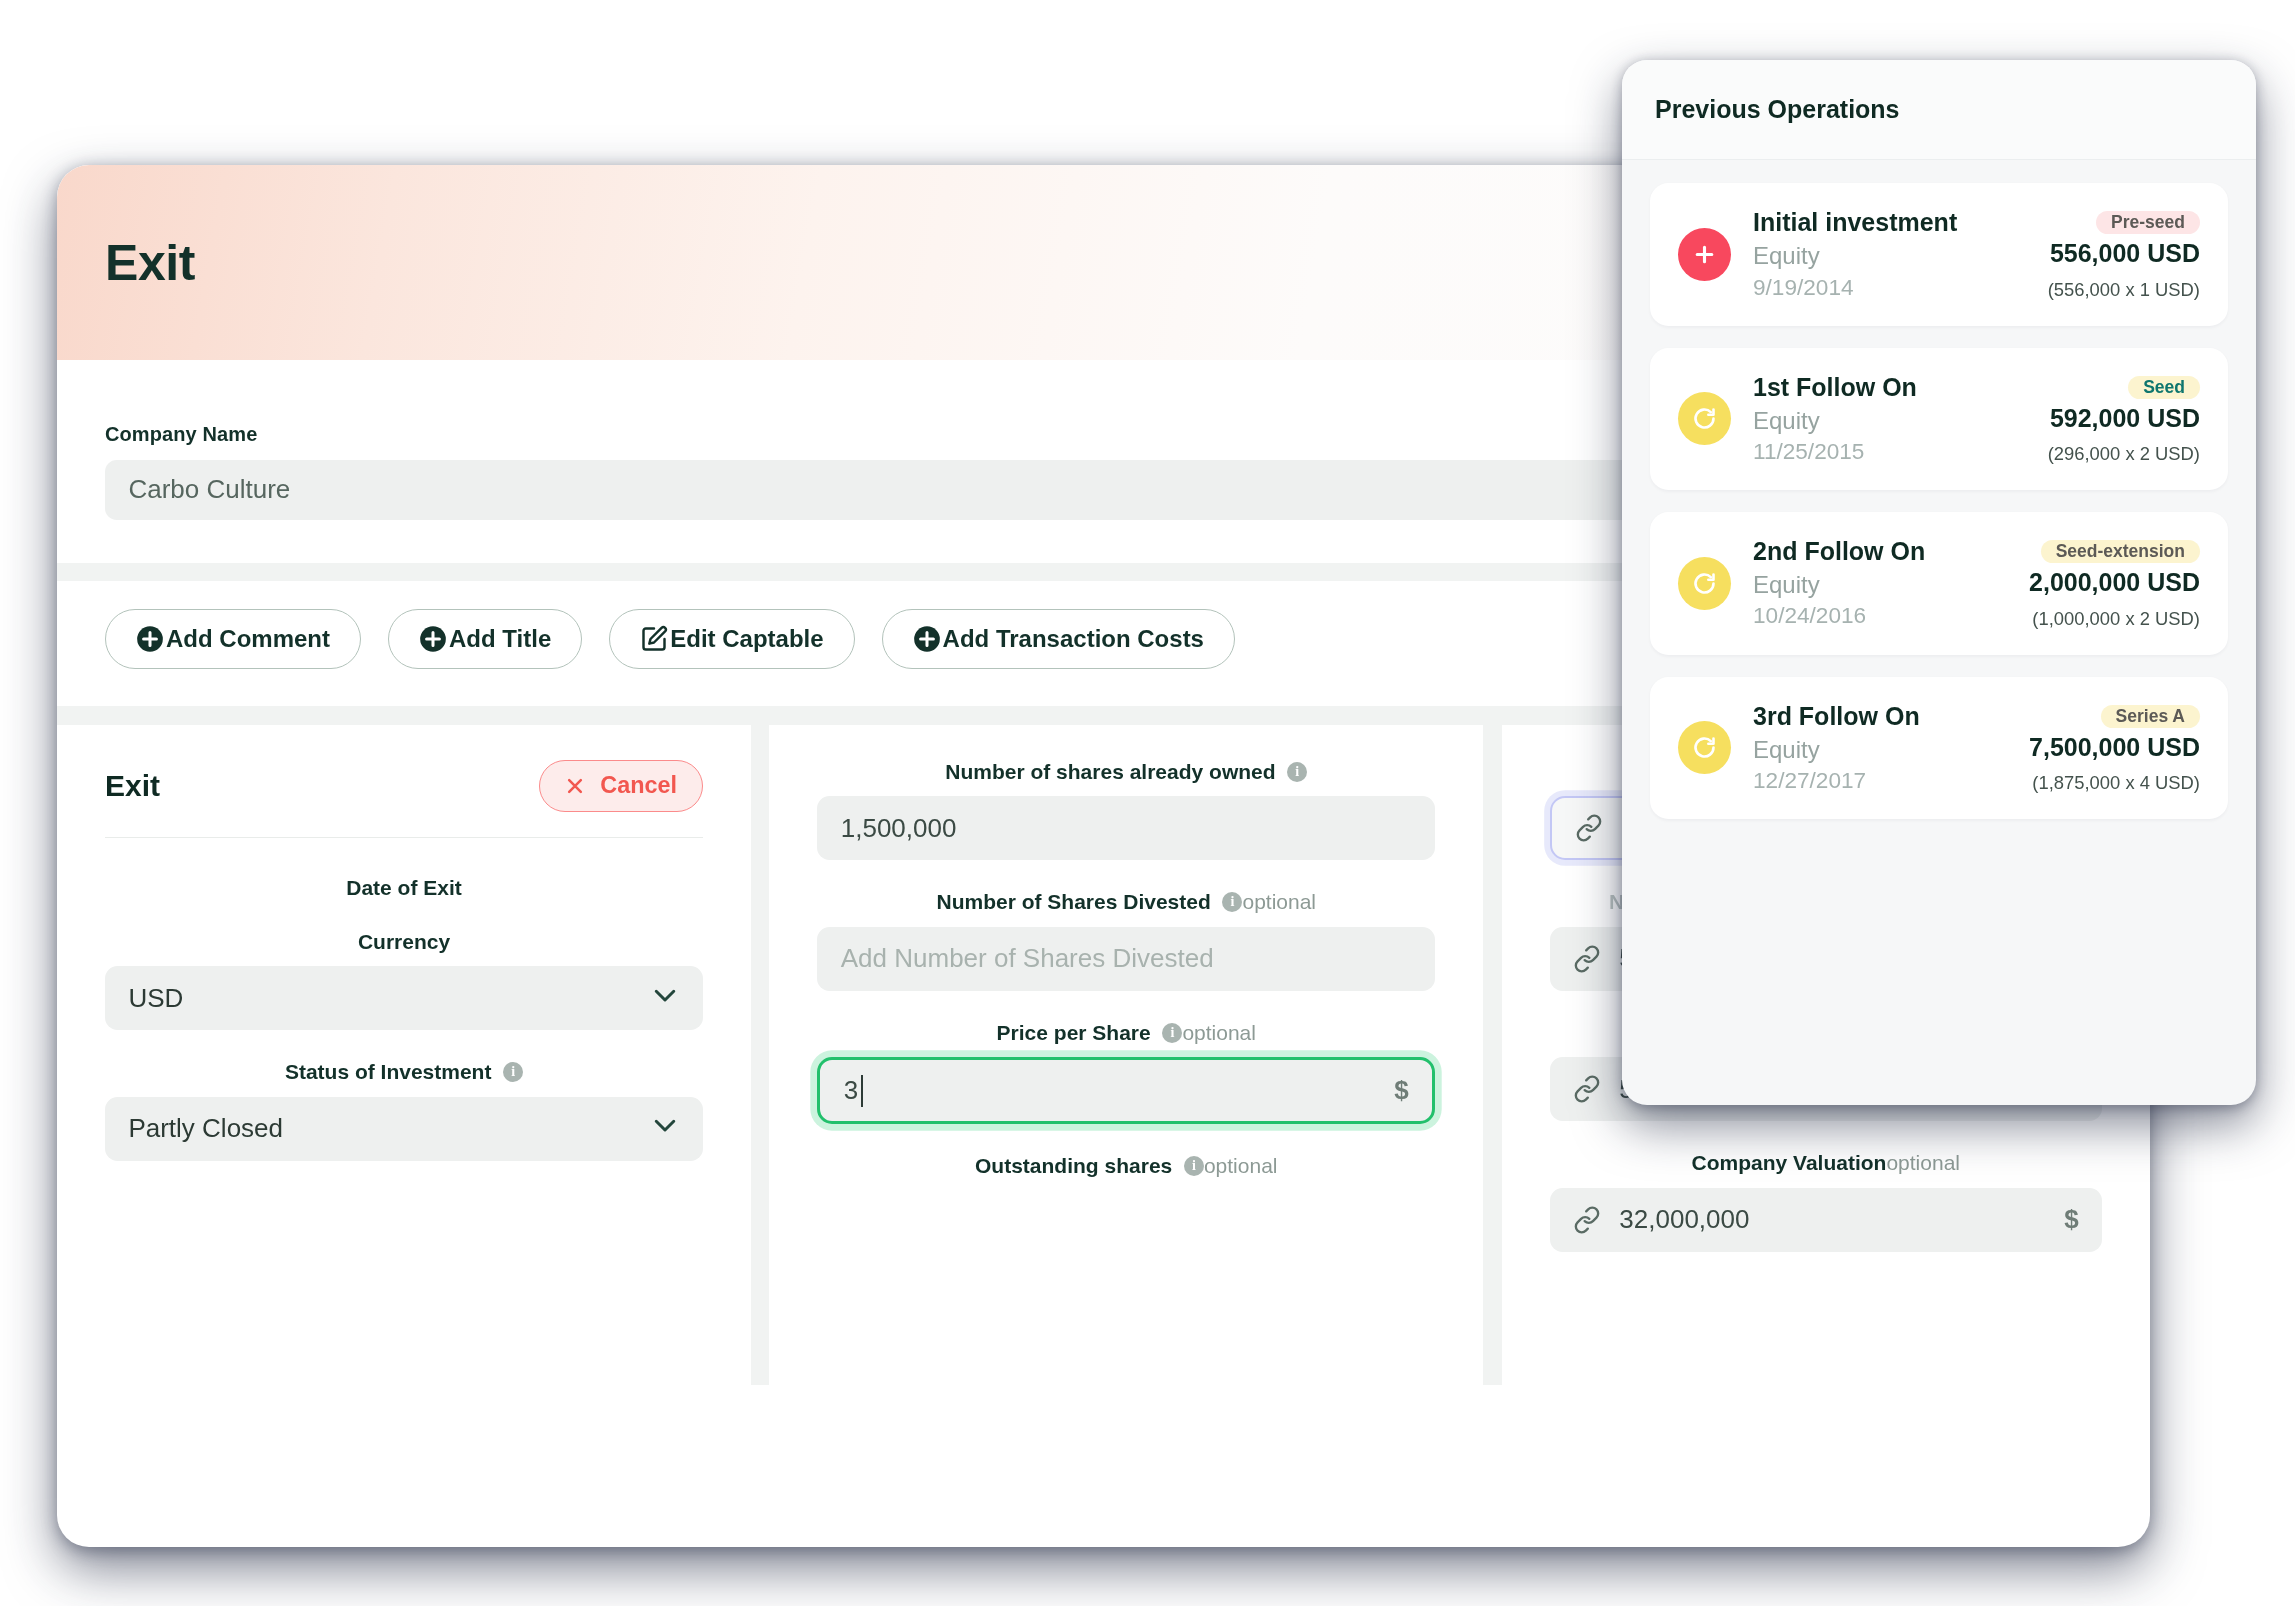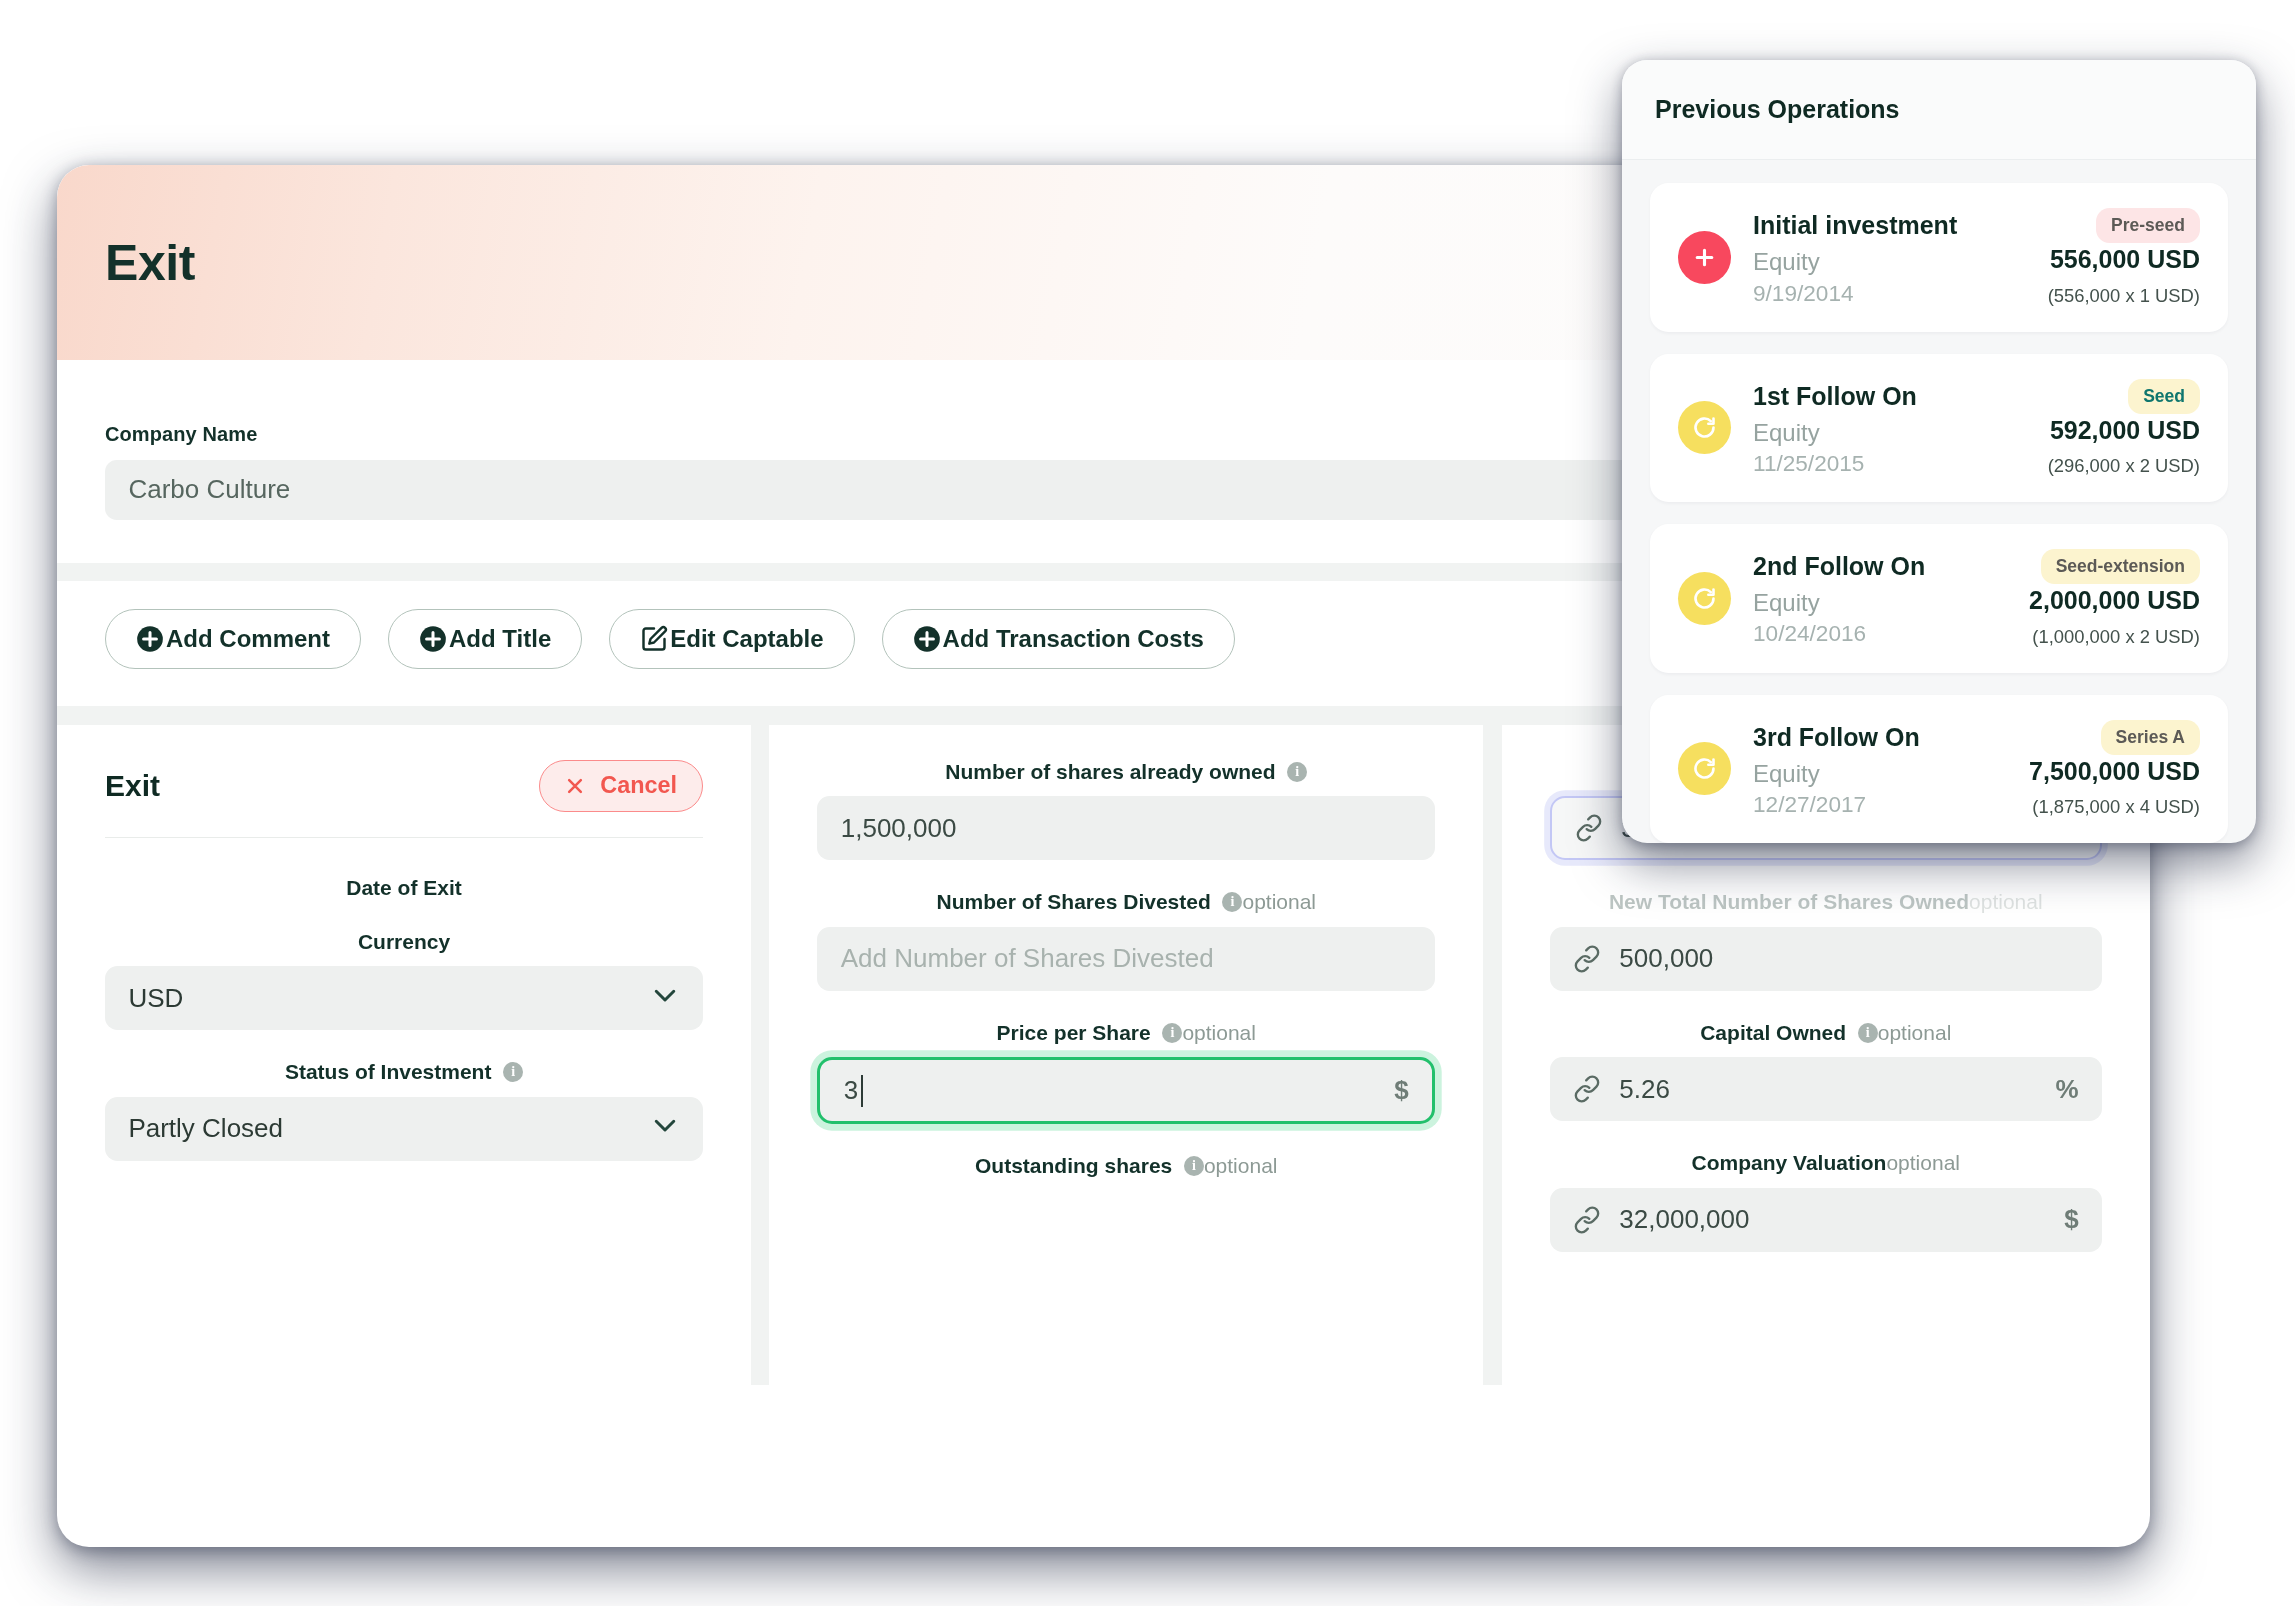--- a/index.html
+++ b/index.html
@@ -161,21 +161,21 @@
     font-size: 26px; color:#2c3a34;
   }
   .select-box .chev { margin-left:auto; }
 
   .faded { opacity: .28; }
 
   
   .ops-panel {
     position: absolute;
     left: 1622px; top: 60px;
-    width: 634px; height: 783px;
+    width: 634px; height: 1045px;
     background: #f6f7f8;
     border-radius: 25px;
     box-shadow: 0 20px 48px rgba(27,34,60,.52), 0 2.5px 11.7px rgba(27,34,60,.32);
     overflow: hidden;
   }
   .ops-header {
     height: 100px;
     background: #fafbfb;
     border-bottom: 1.7px solid #ebeeef;
     display: flex; align-items: center;
@@ -192,21 +192,21 @@
   }
   .op-badge-circle {
     width: 53px; height: 53px; border-radius: 50%;
     display:flex; align-items:center; justify-content:center;
     flex: 0 0 auto;
   }
   .op-body { flex: 1 1 auto; min-width: 0; }
   .op-line { display:flex; align-items:center; justify-content:space-between; }
   .op-title { font-size: 25px; font-weight:700; color:#0f2a23; }
   .op-tag {
-    font-size: 17.5px; font-weight:700; padding: 7px 15px; border-radius: 13.4px;
+    font-size: 17.5px; font-weight:700; padding: 1px 15px; border-radius: 13.4px;
   }
   .op-type { font-size: 24px; color:#96a3a0; margin-top: 5px; }
   .op-amount { font-size: 25px; font-weight:700; color:#0f2a23; }
   .op-date { font-size: 22.6px; color:#a6b2b0; margin-top: 4px; }
   .op-sub { font-size: 18.4px; color:#44524d; margin-top: 8.4px; }
 </style>
 </head>
 <body>
 
 <div class="stage">

